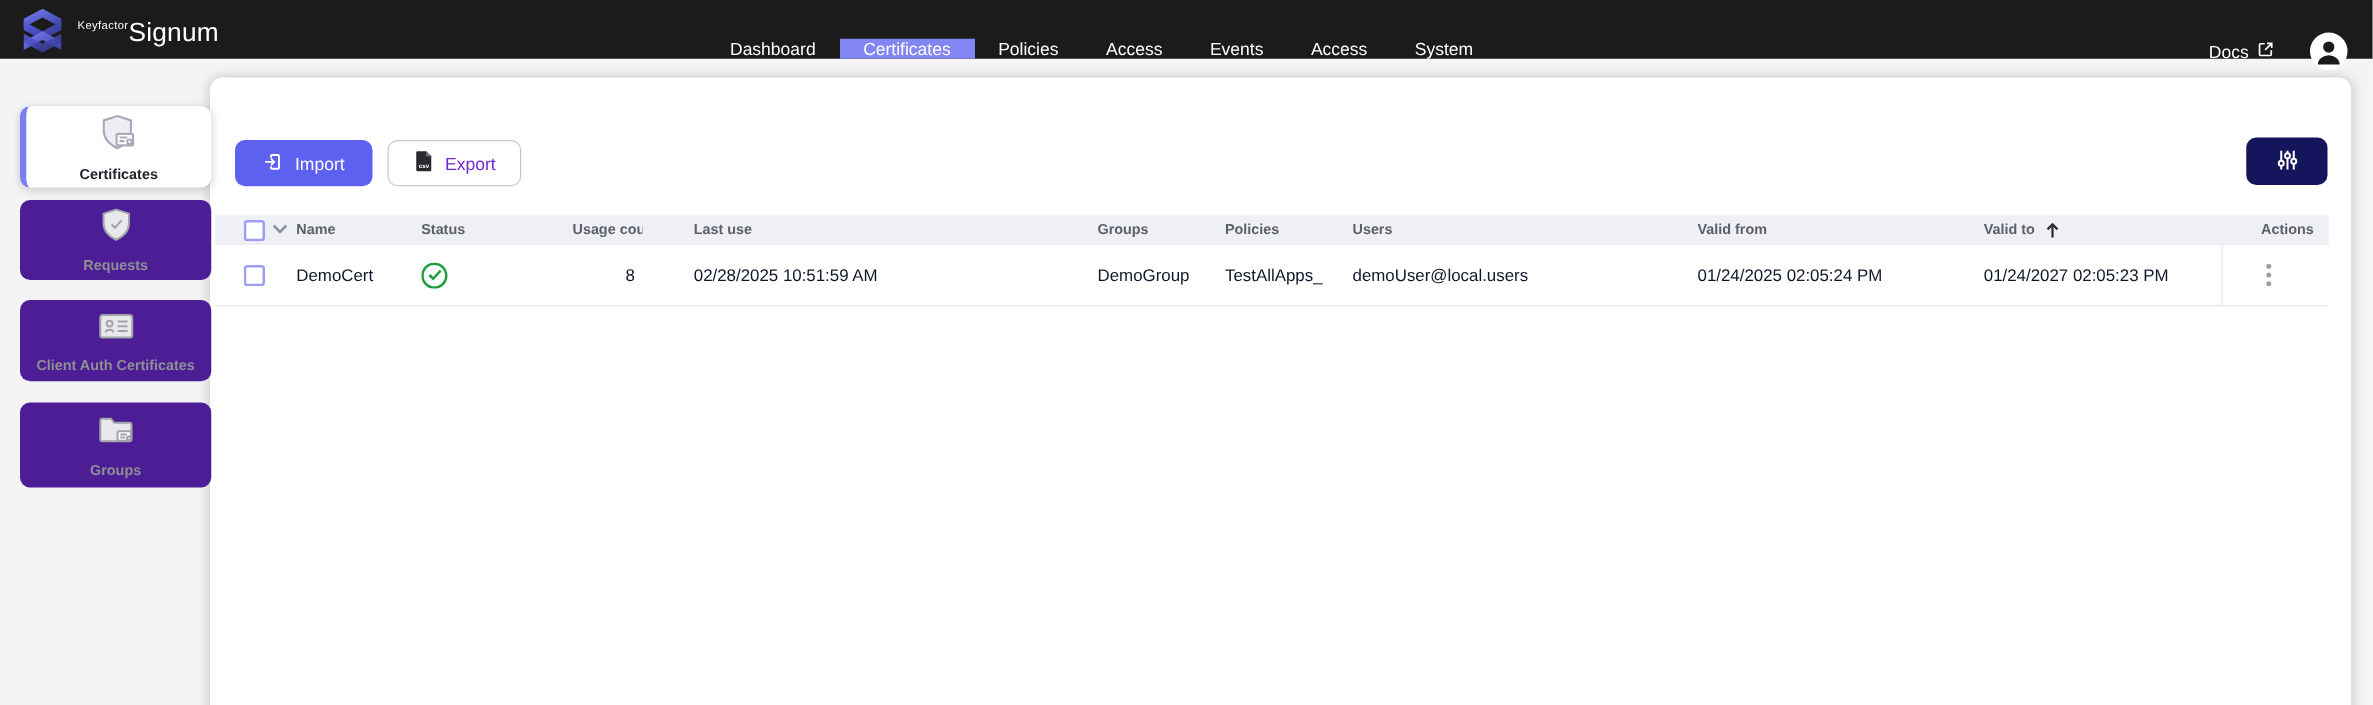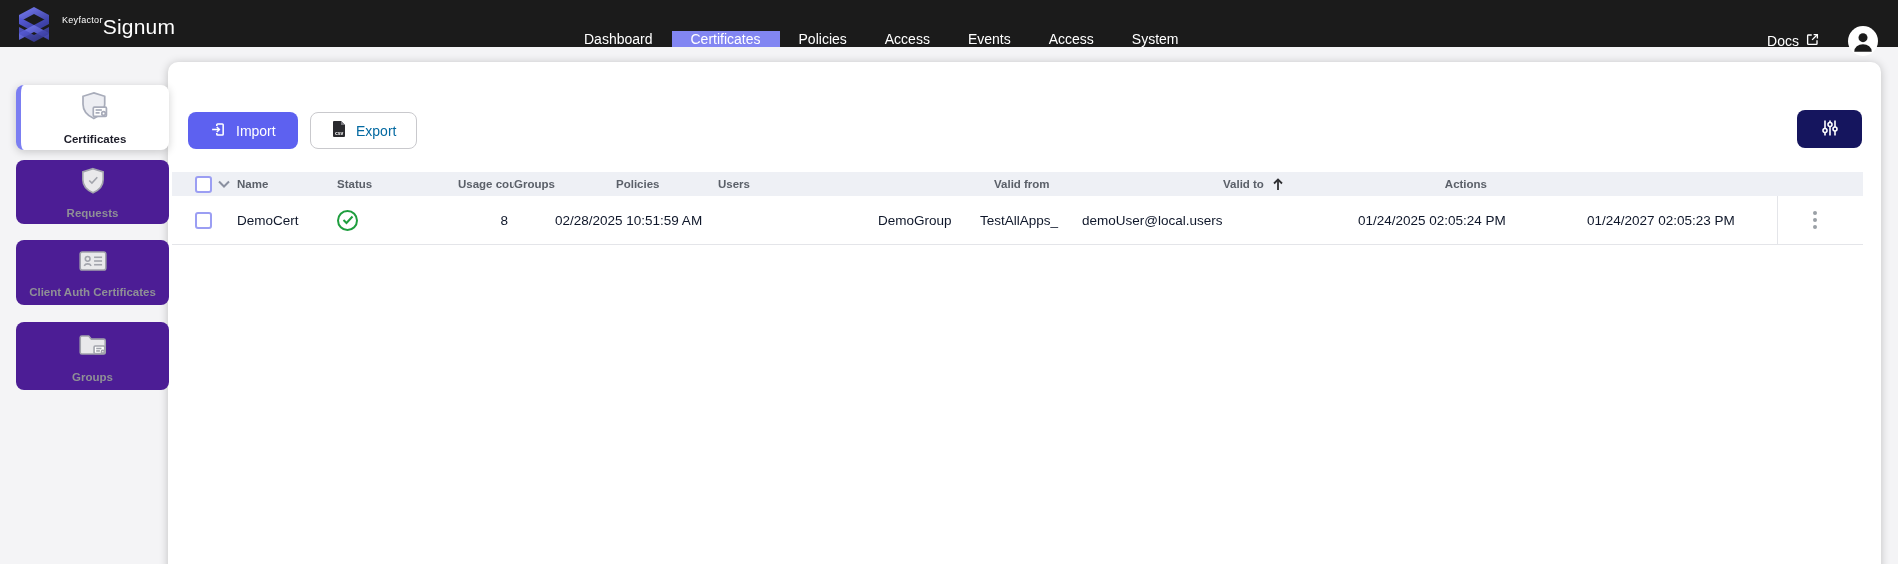--- a/index.html
+++ b/index.html
@@ -38,21 +38,21 @@
   .card-inactive .label { color:#8f9096; }
   .card-requests { top:160px; height:64px; }
   .card-clientauth { top:240px; height:65px; }
   .card-groups { top:322px; height:68px; }
 
   
   .btn-import { position:absolute; left:20px; top:50px; height:37px; padding:0 22px;
     background:#5d61f0; color:#ffffff; border:none; border-radius:8px; font-size:14px;
     display:flex; align-items:center; gap:9px; cursor:pointer; font-family:inherit; }
   .btn-export { position:absolute; left:142px; top:50px; height:37px; padding:12px 20px;
-    background:#ffffff; color:#0369a1; border:1px solid #c9c9cd; border-radius:8px; font-size:14px;
+    background:#ffffff; color:#6d28d9; border:1px solid #c9c9cd; border-radius:8px; font-size:14px;
     display:flex; align-items:center; gap:9px; cursor:pointer; font-family:inherit; }
   .search-wrap { position:absolute; right:120px; top:52px; width:282px; height:34px;
     border-bottom:1px solid #9aa0a8; display:flex; align-items:center; }
   .search-input { flex:1; border:none; outline:none; font-size:15px; color:#333;
     font-family:inherit; background:transparent; }
   .search-input::placeholder { color:#8a8f98; }
   .search-btn { width:26px; height:26px; border:none; background:transparent; cursor:pointer;
     display:flex; align-items:center; justify-content:center; padding:0; }
   .btn-filter { position:absolute; right:19px; top:48px; width:65px; height:38px;
     background:#15155e; border:none; border-radius:8px; display:flex; align-items:center;
@@ -240,20 +240,21 @@
         <div class="checkbox"></div>
         <span>
           <svg width="12" height="8" viewBox="0 0 12 8" fill="none" stroke="#8a90a0" stroke-width="2">
             <polyline points="1,1.5 6,6.5 11,1.5"></polyline>
           </svg>
         </span>
       </div>
       <div class="cell col-name">Name</div>
       <div class="cell col-status">Status</div>
       <div class="cell col-usage">Usage count</div>
+      <div class="cell col-lastuse">Last use</div>
       <div class="cell col-groups">Groups</div>
       <div class="cell col-policies">Policies</div>
       <div class="cell col-users">Users</div>
       <div class="cell col-validfrom">Valid from</div>
       <div class="cell col-validto">
         <span>Valid to</span>
         <span class="sort-arrow">
           <svg width="12" height="14" viewBox="0 0 12 14" fill="none" stroke="#2f3033" stroke-width="1.8">
             <line x1="6" y1="13" x2="6" y2="2.5"></line>
             <polyline points="2,6.5 6,2.5 10,6.5"></polyline>

